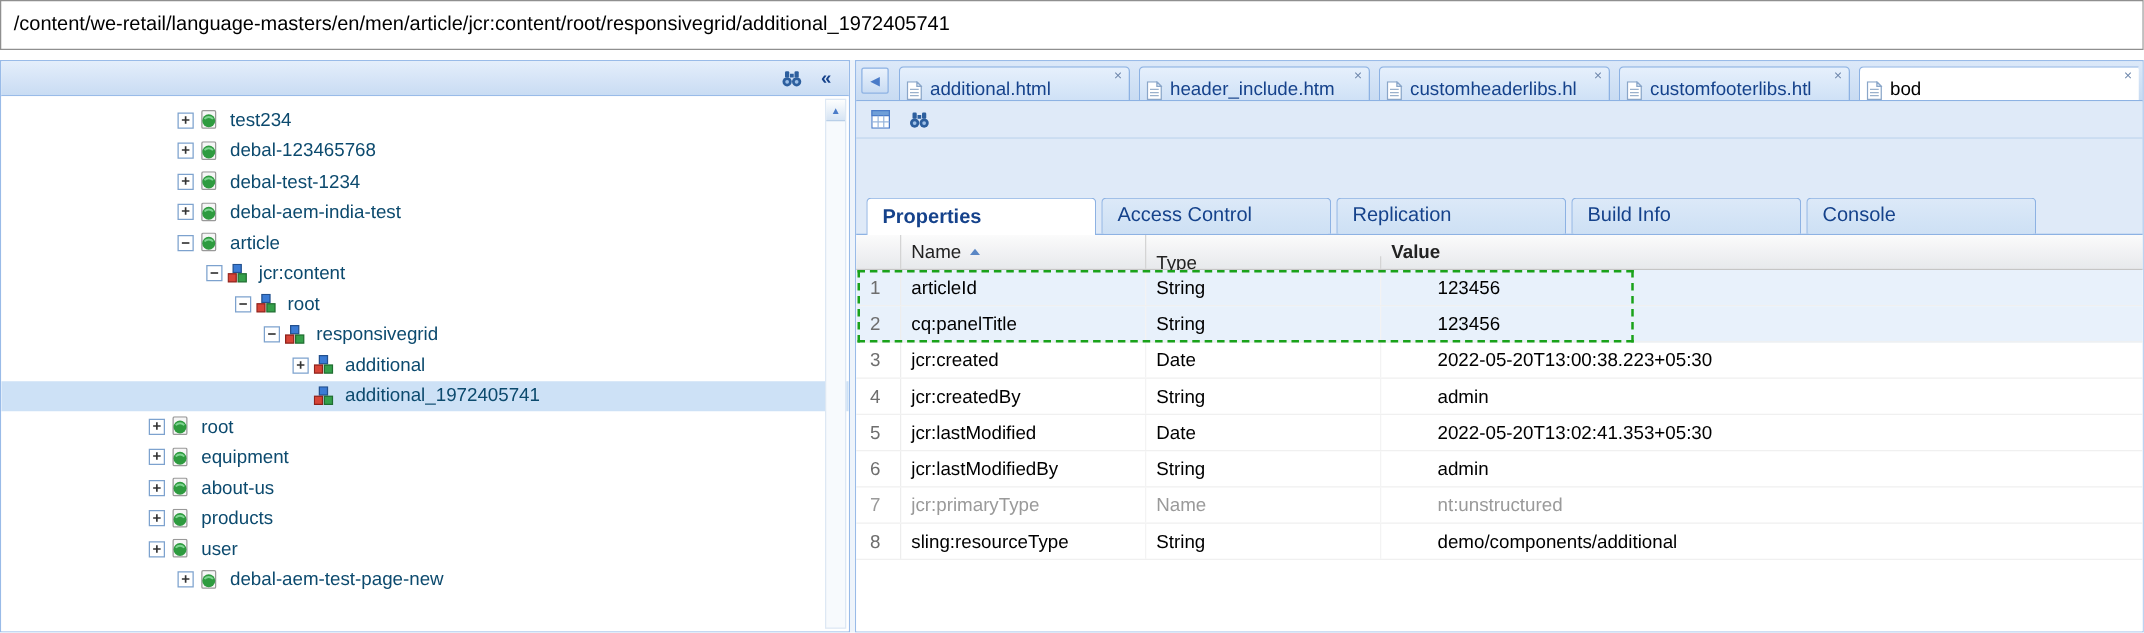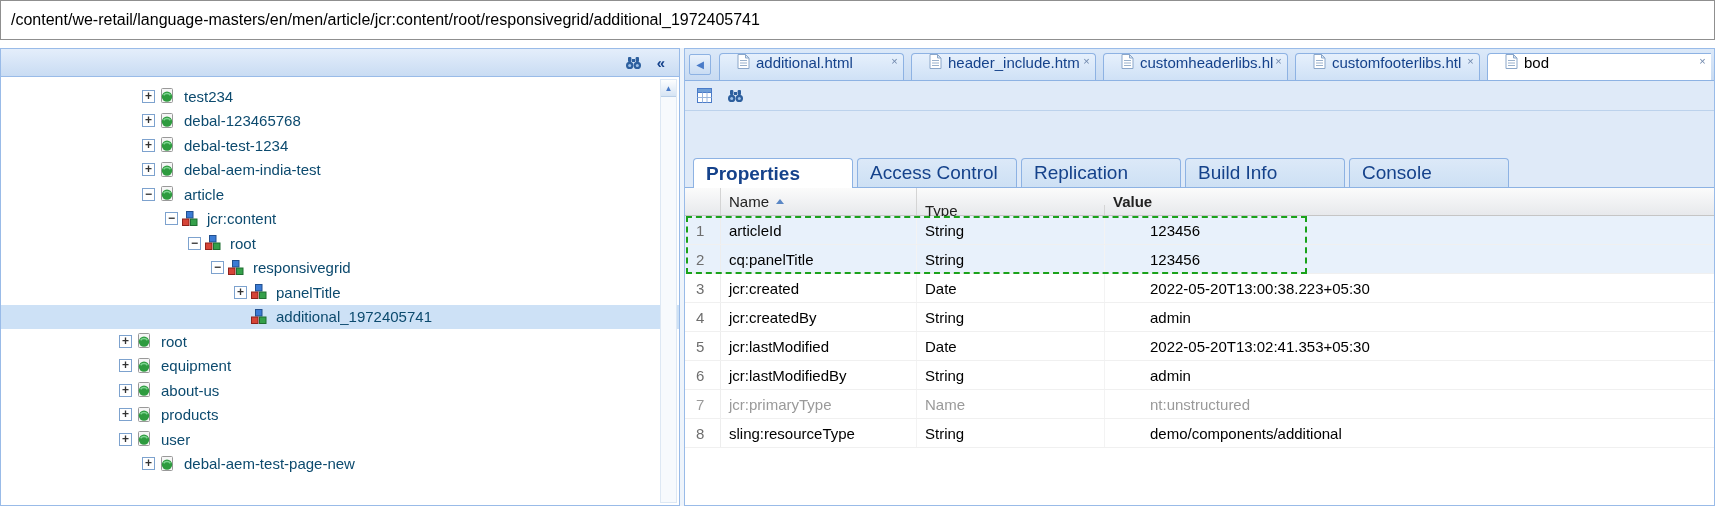--- a/index.html
+++ b/index.html
@@ -45,39 +45,39 @@
   .right-panel { flex:1; display:flex; flex-direction:column; background:#dfeaf8;
                  border:1px solid #99bbe8; }
 
   .tab-strip { height:32px; flex:0 0 32px; background:linear-gradient(#dce9f9,#c8dbf2);
                border-bottom:1px solid #8db2e3; display:flex; align-items:flex-end; padding:0 0 0 4px; }
   .back-btn { width:22px; height:21px; margin:0 8px 5px 0; border:1px solid #8db2e3; border-radius:2px;
               background:linear-gradient(#eaf2fc,#c9dcf3); color:#4a7bc8; font-size:10px;
               display:flex; align-items:center; justify-content:center; }
   .etab { height:27px; width:185px; margin-right:7px; border:1px solid #8db2e3; border-bottom:none;
           border-radius:4px 4px 0 0; background:linear-gradient(#e6f0fc,#cfe1f6); color:#15428b;
-          font-size:15px; display:flex; align-items:flex-start; padding:0 14px 0 17px; position:relative; }
+          font-size:15px; display:flex; align-items:flex-end; padding:0 14px 0 5px; position:relative; }
   .etab.active { background:#fff; color:#000; font-weight:normal; flex:1; margin-right:3px;
                  border-right:none; border-radius:4px 0 0 0; }
   .etab .doc { margin-right:6px; display:flex; }
   .etab .lbl { overflow:hidden; white-space:nowrap; }
   .etab .close { position:absolute; top:1px; right:2px; width:13px; height:13px; line-height:12px;
                  text-align:center; font-size:11px; color:#6d86ab; }
 
   .ed-toolbar { height:30px; flex:0 0 30px; background:#dfeaf8; border-bottom:1px solid #bcd2ec;
                 display:flex; align-items:center; gap:9px; padding-left:8px; }
   .tool-btn { width:22px; height:22px; display:flex; align-items:center; justify-content:center; border-radius:2px; }
 
   .right-spacer { height:44px; flex:0 0 44px; background:#dfeaf8; }
 
   .prop-tabs { height:33px; flex:0 0 33px; background:#dfeaf8; border-bottom:1px solid #8db2e3;
                display:flex; align-items:flex-end; padding-left:8px; gap:4px; }
-  .ptab { height:29px; width:160px; border:1px solid #8db2e3; border-bottom:none;
+  .ptab { height:29px; width:184px; border:1px solid #8db2e3; border-bottom:none;
           border-radius:4px 4px 0 0; background:linear-gradient(#dce9f8,#cde0f4);
-          color:#15428b; font-size:19px; display:flex; align-items:center; padding-left:12px;text-align:center; }
+          color:#15428b; font-size:16px; display:flex; align-items:center; padding-left:12px;text-align:center; }
   .ptab.active { background:#fff; font-weight:bold; margin-bottom:-1px; height:30px; }
 
   .grid { flex:1; background:#fff; display:flex; flex-direction:column; font-size:15px; }
   .thead { height:28px; flex:0 0 28px; display:flex; background:linear-gradient(#fbfbfb,#e7e9ec);
            border-bottom:1px solid #c5c5c5; color:#222; }
   .th { display:flex; align-items:center; padding-left:8px; border-right:1px solid #d4d4d4; }
   .th-num { width:36px; }
   .th-name { width:196px; }
   .th-type { width:188px;margin-top:17px; }
   .th-value { flex:1; border-right:none;font-weight:bold; }
@@ -214,21 +214,21 @@
         </div>
         <div class="tree-row" style="padding-left: 233px;">
           <span class="expander plus">+</span>
           <span class="node-ic">
             <svg width="16" height="16" viewBox="0 0 16 16">
               <rect x="4.5" y="0.5" width="6.5" height="6.5" fill="#3b7bd4" stroke="#22508f"></rect>
               <rect x="0.5" y="8" width="6.5" height="6.5" fill="#d64437" stroke="#8f221b"></rect>
               <rect x="8.5" y="8" width="6.5" height="6.5" fill="#35a04a" stroke="#1f6e31"></rect>
             </svg>
           </span>
-          <span class="tree-label">panelTitle</span>
+          <span class="tree-label">additional</span>
         </div>
         <div class="tree-row selected" style="padding-left: 233px;">
           <span class="expander none"></span>
           <span class="node-ic">
             <svg width="16" height="16" viewBox="0 0 16 16">
               <rect x="4.5" y="0.5" width="6.5" height="6.5" fill="#3b7bd4" stroke="#22508f"></rect>
               <rect x="0.5" y="8" width="6.5" height="6.5" fill="#d64437" stroke="#8f221b"></rect>
               <rect x="8.5" y="8" width="6.5" height="6.5" fill="#35a04a" stroke="#1f6e31"></rect>
             </svg>
           </span>

